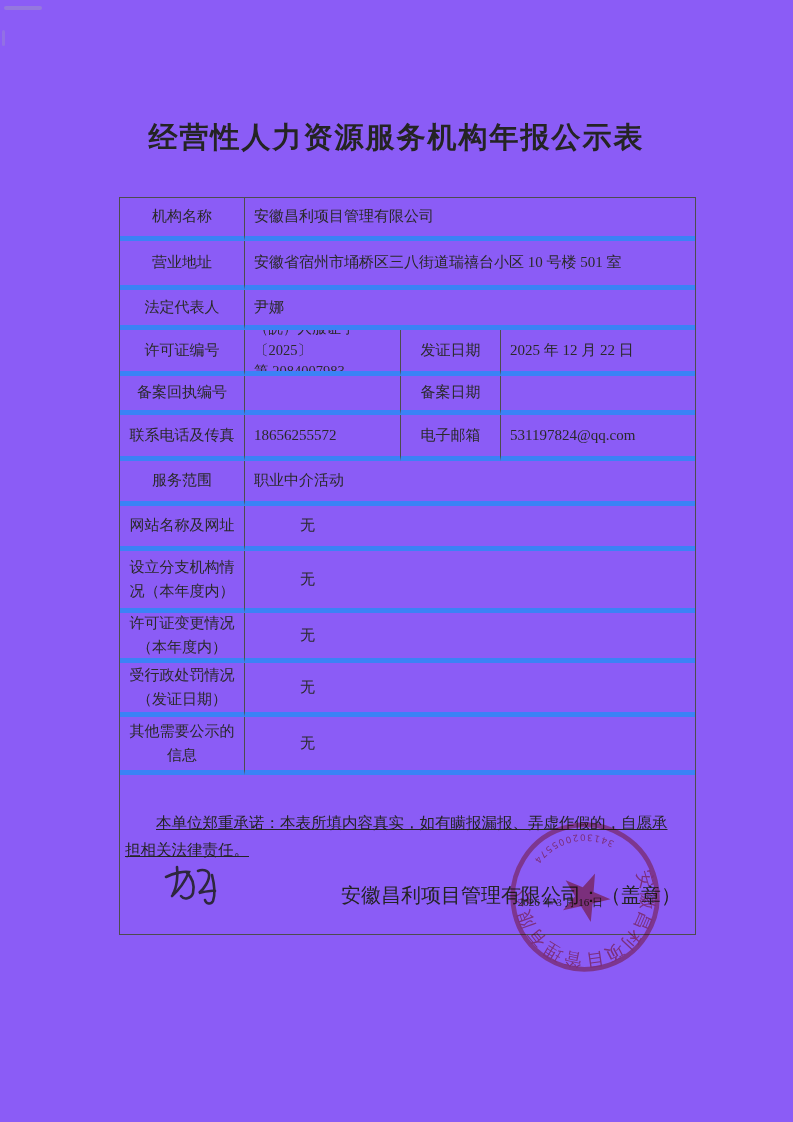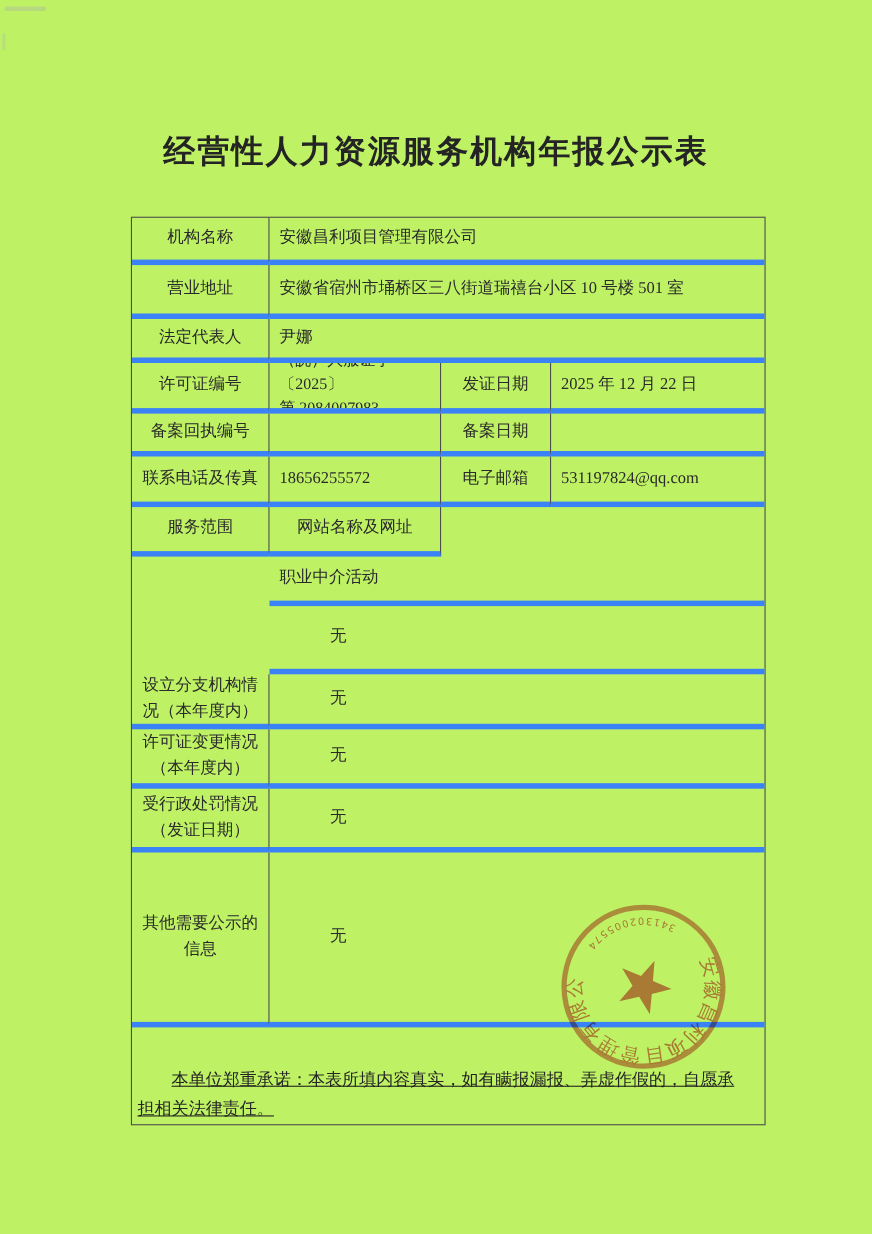--- a/index.html
+++ b/index.html
@@ -5,21 +5,21 @@
   html,body{margin:0;padding:0;}
   body{
     background:#ffffff;
     font-family:"Liberation Serif","DejaVu Serif",serif;
     color:#2a2a2a;
     -webkit-font-smoothing:antialiased;
   }
   .page{
     position:relative;
     width:793px;height:1122px;
-    background:#bef264;
+    background:#8b5cf6;
     overflow:hidden;
   }
   .smudge{position:absolute;background:#a9adb3;border-radius:2px;}
   .smudge.s1{left:4px;top:6px;width:38px;height:4px;opacity:.35;}
   .smudge.s2{left:2px;top:30px;width:3px;height:16px;opacity:.25;}
   .title{
     position:absolute;left:0;top:118px;width:793px;
     text-align:center;font-size:29px;font-weight:700;
     letter-spacing:2px;color:#242424;
   }
@@ -95,23 +95,23 @@
     <div class="c val"></div>
     <div class="c lab">备案日期</div>
     <div class="c val col4"></div>
 
     <div class="c lab">联系电话及传真</div>
     <div class="c val">18656255572</div>
     <div class="c lab">电子邮箱</div>
     <div class="c val col4">531197824@qq.com</div>
 
     <div class="c lab">服务范围</div>
+    <div class="c val span3">职业中介活动</div>
+
     <div class="c lab">网站名称及网址</div>
-
-    <div class="c val span3">职业中介活动</div>
     <div class="c val span3 wu">无</div>
 
     <div class="c lab">设立分支机构情况（本年度内）</div>
     <div class="c val span3 wu">无</div>
 
     <div class="c lab">许可证变更情况（本年度内）</div>
     <div class="c val span3 wu">无</div>
 
     <div class="c lab">受行政处罚情况（发证日期）</div>
     <div class="c val span3 wu">无</div>

